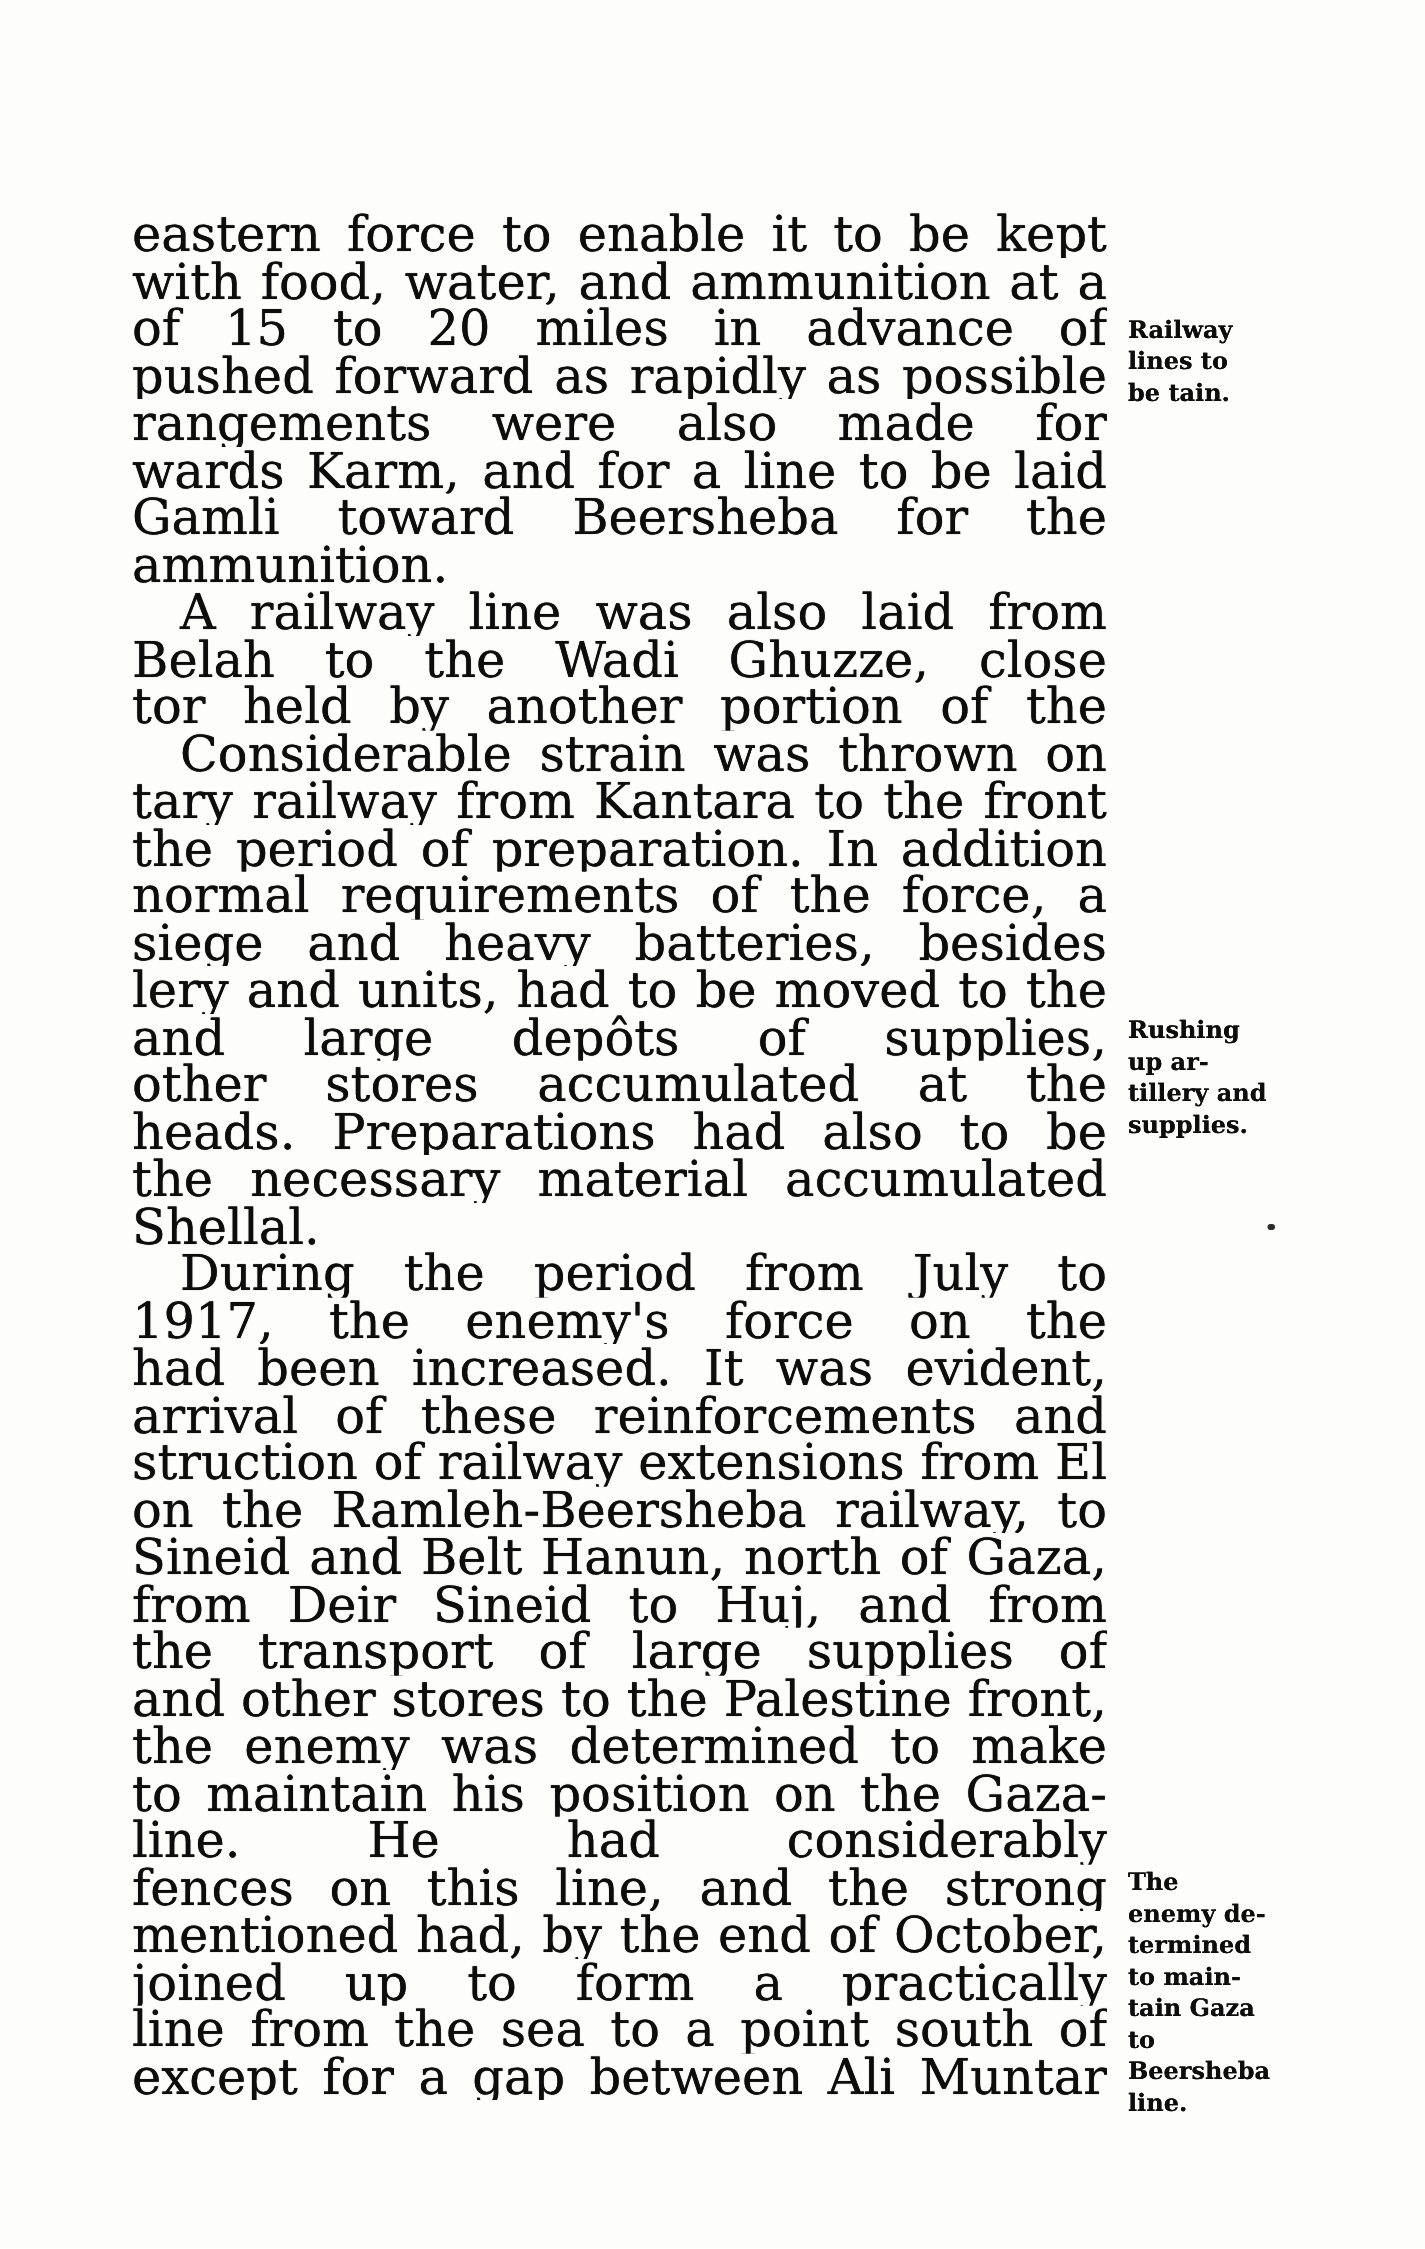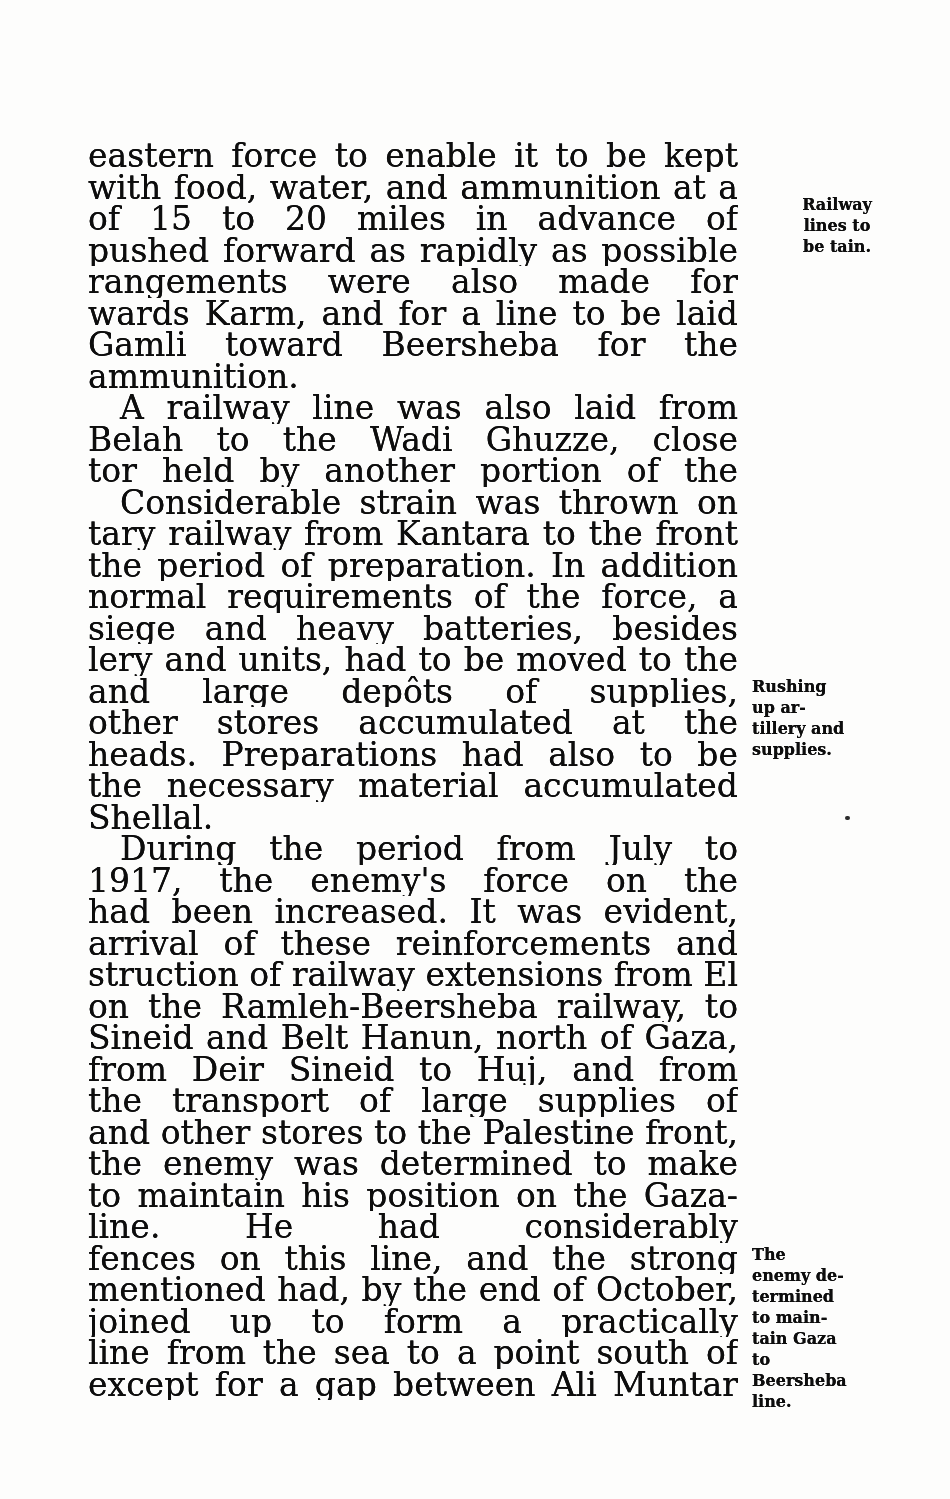--- a/index.html
+++ b/index.html
@@ -129,21 +129,21 @@
       <div class="bline">to maintain his position on the Gaza-Beersheba</div>
       <div class="bline">line.  He had considerably strengthened his de-</div>
       <div class="bline">fences on this line, and the strong localities</div>
       <div class="bline">mentioned had, by the end of October, been</div>
       <div class="bline">joined up to form a practically continuous</div>
       <div class="bline">line from the sea to a point south of Sheria,</div>
       <div class="bline">except for a gap between Ali Muntar and the</div>
     </div>
 
   <div id="sidenotes">
-      <div class="sidenote" style="top: 194px; text-align: center;">
+      <div class="sidenote" style="top: 209px;">
         <div class="sidenote-line">Railway</div>
         <div class="sidenote-line">lines to</div>
         <div class="sidenote-line">be tain.</div>
       </div>
       <div class="sidenote" style="top: 676px;">
         <div class="sidenote-line">Rushing</div>
         <div class="sidenote-line">up ar-</div>
         <div class="sidenote-line">tillery and</div>
         <div class="sidenote-line">supplies.</div>
       </div>

